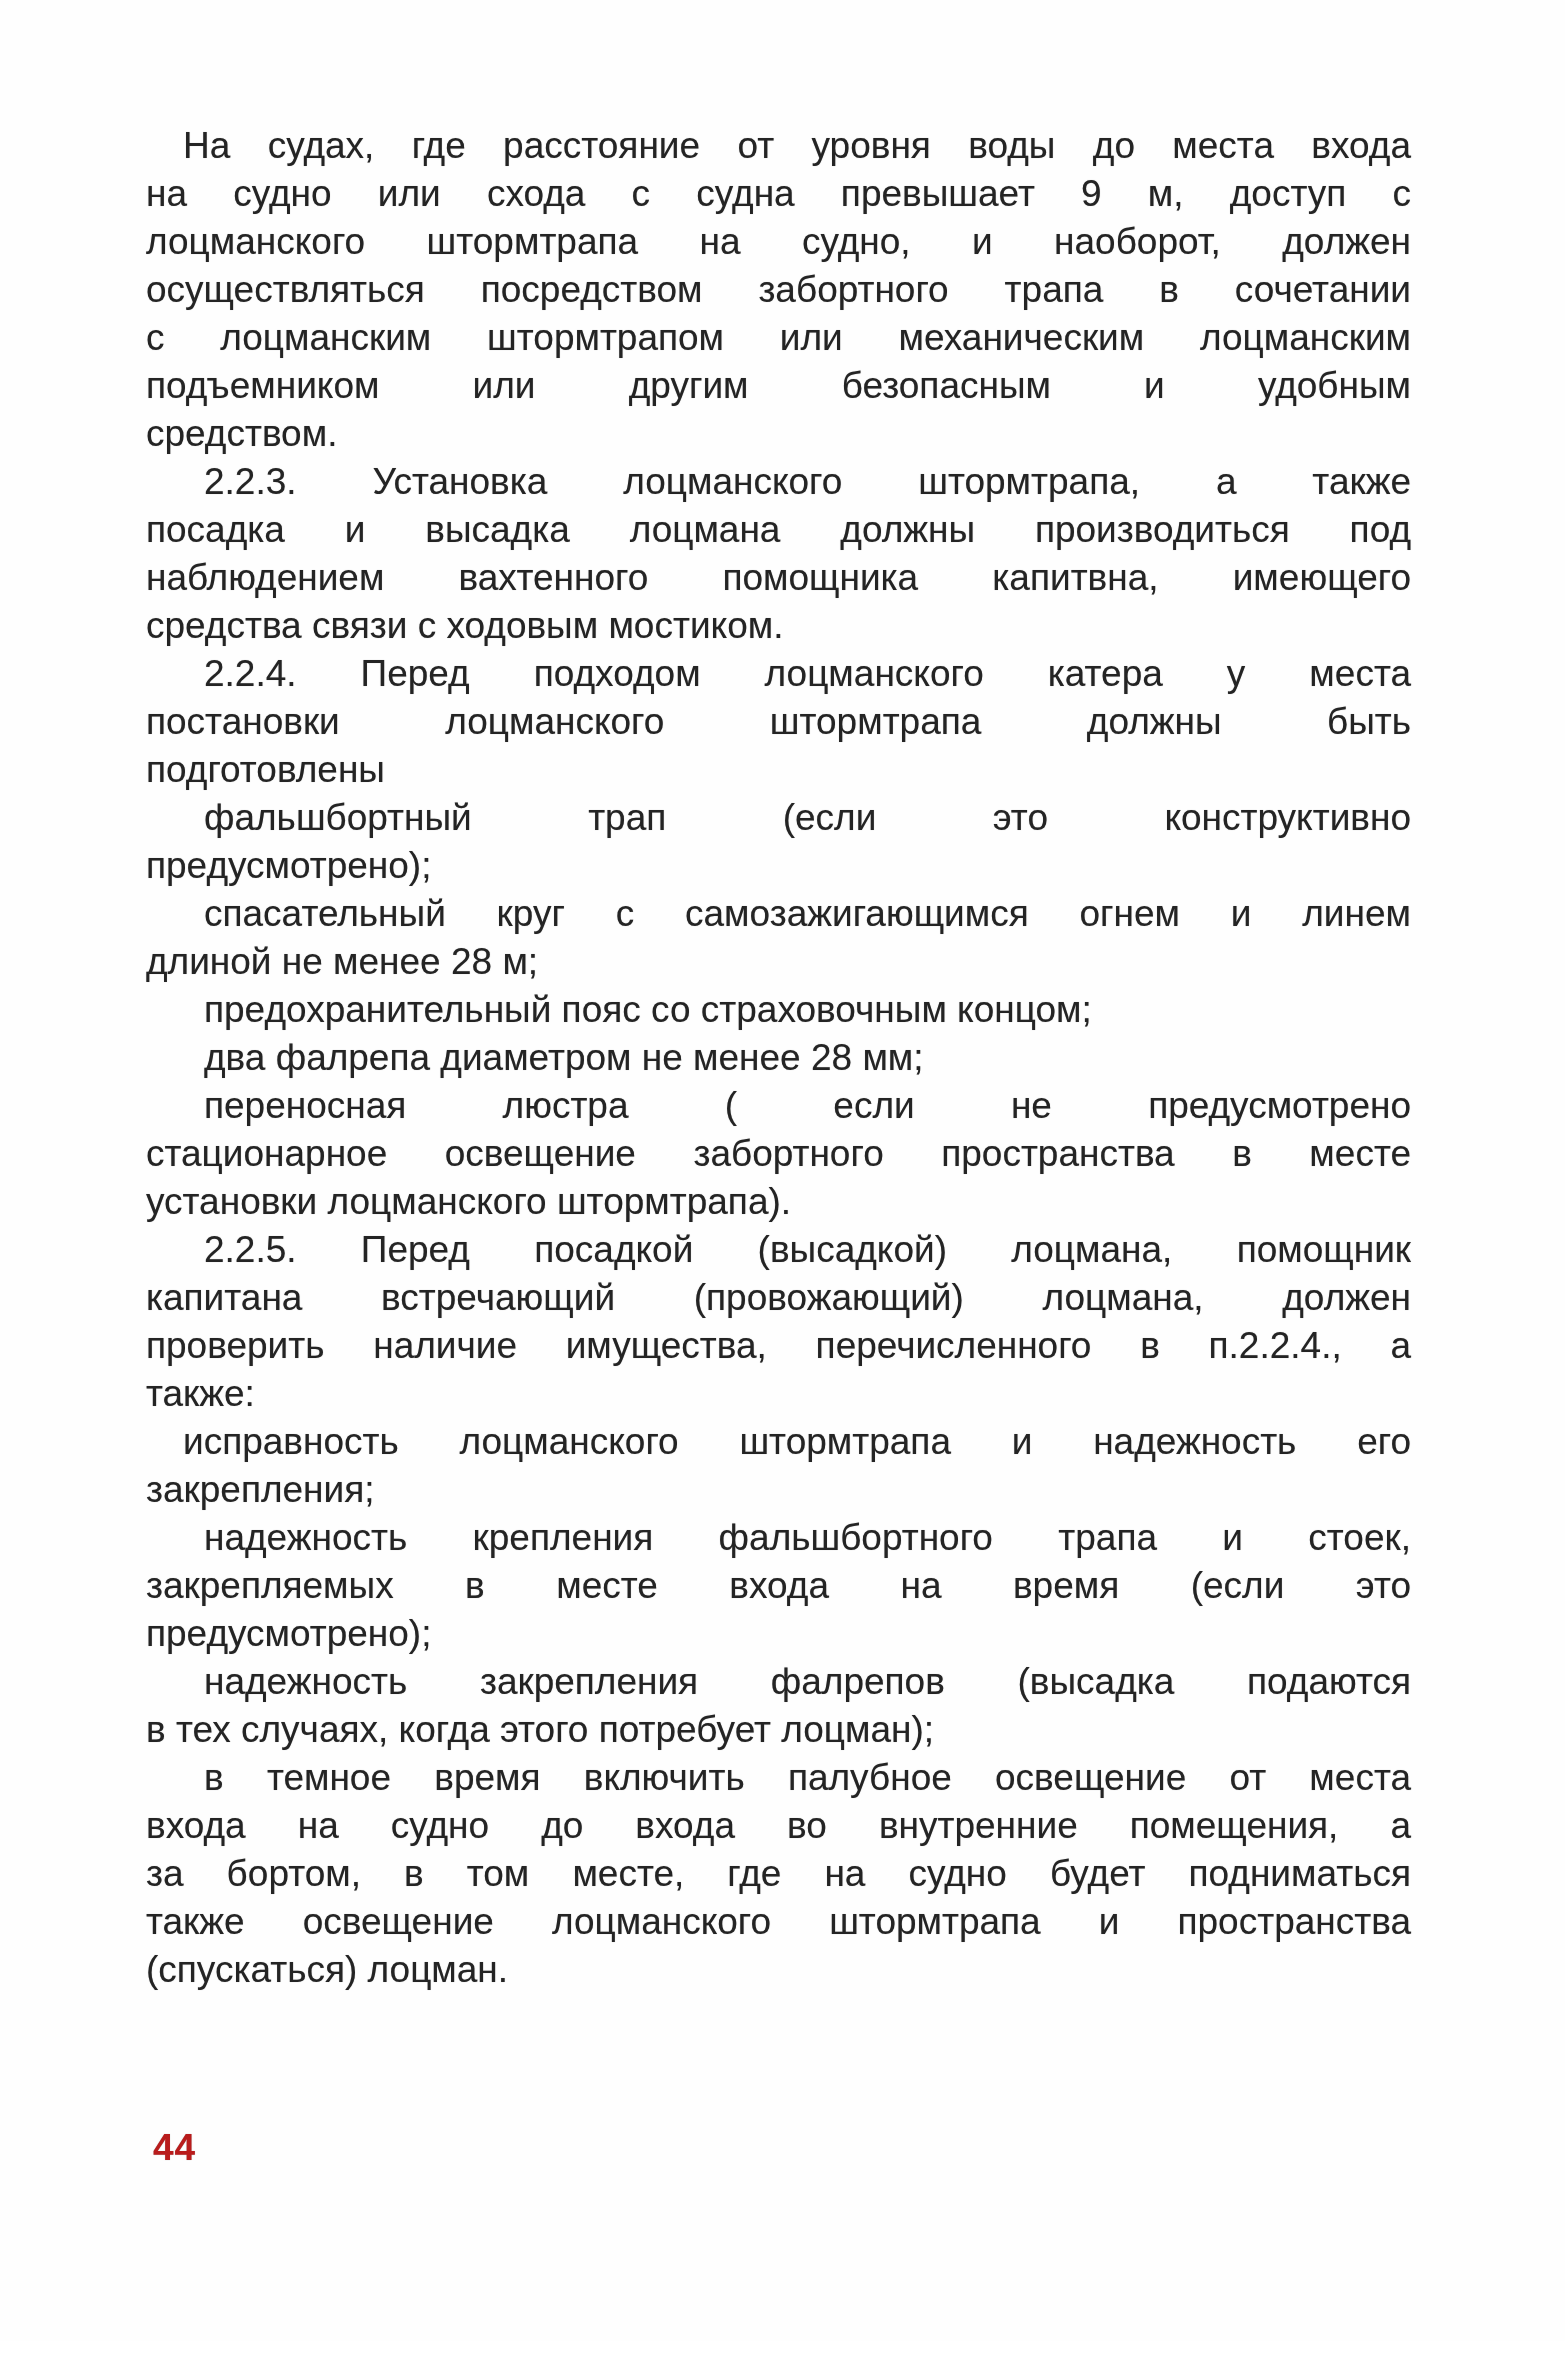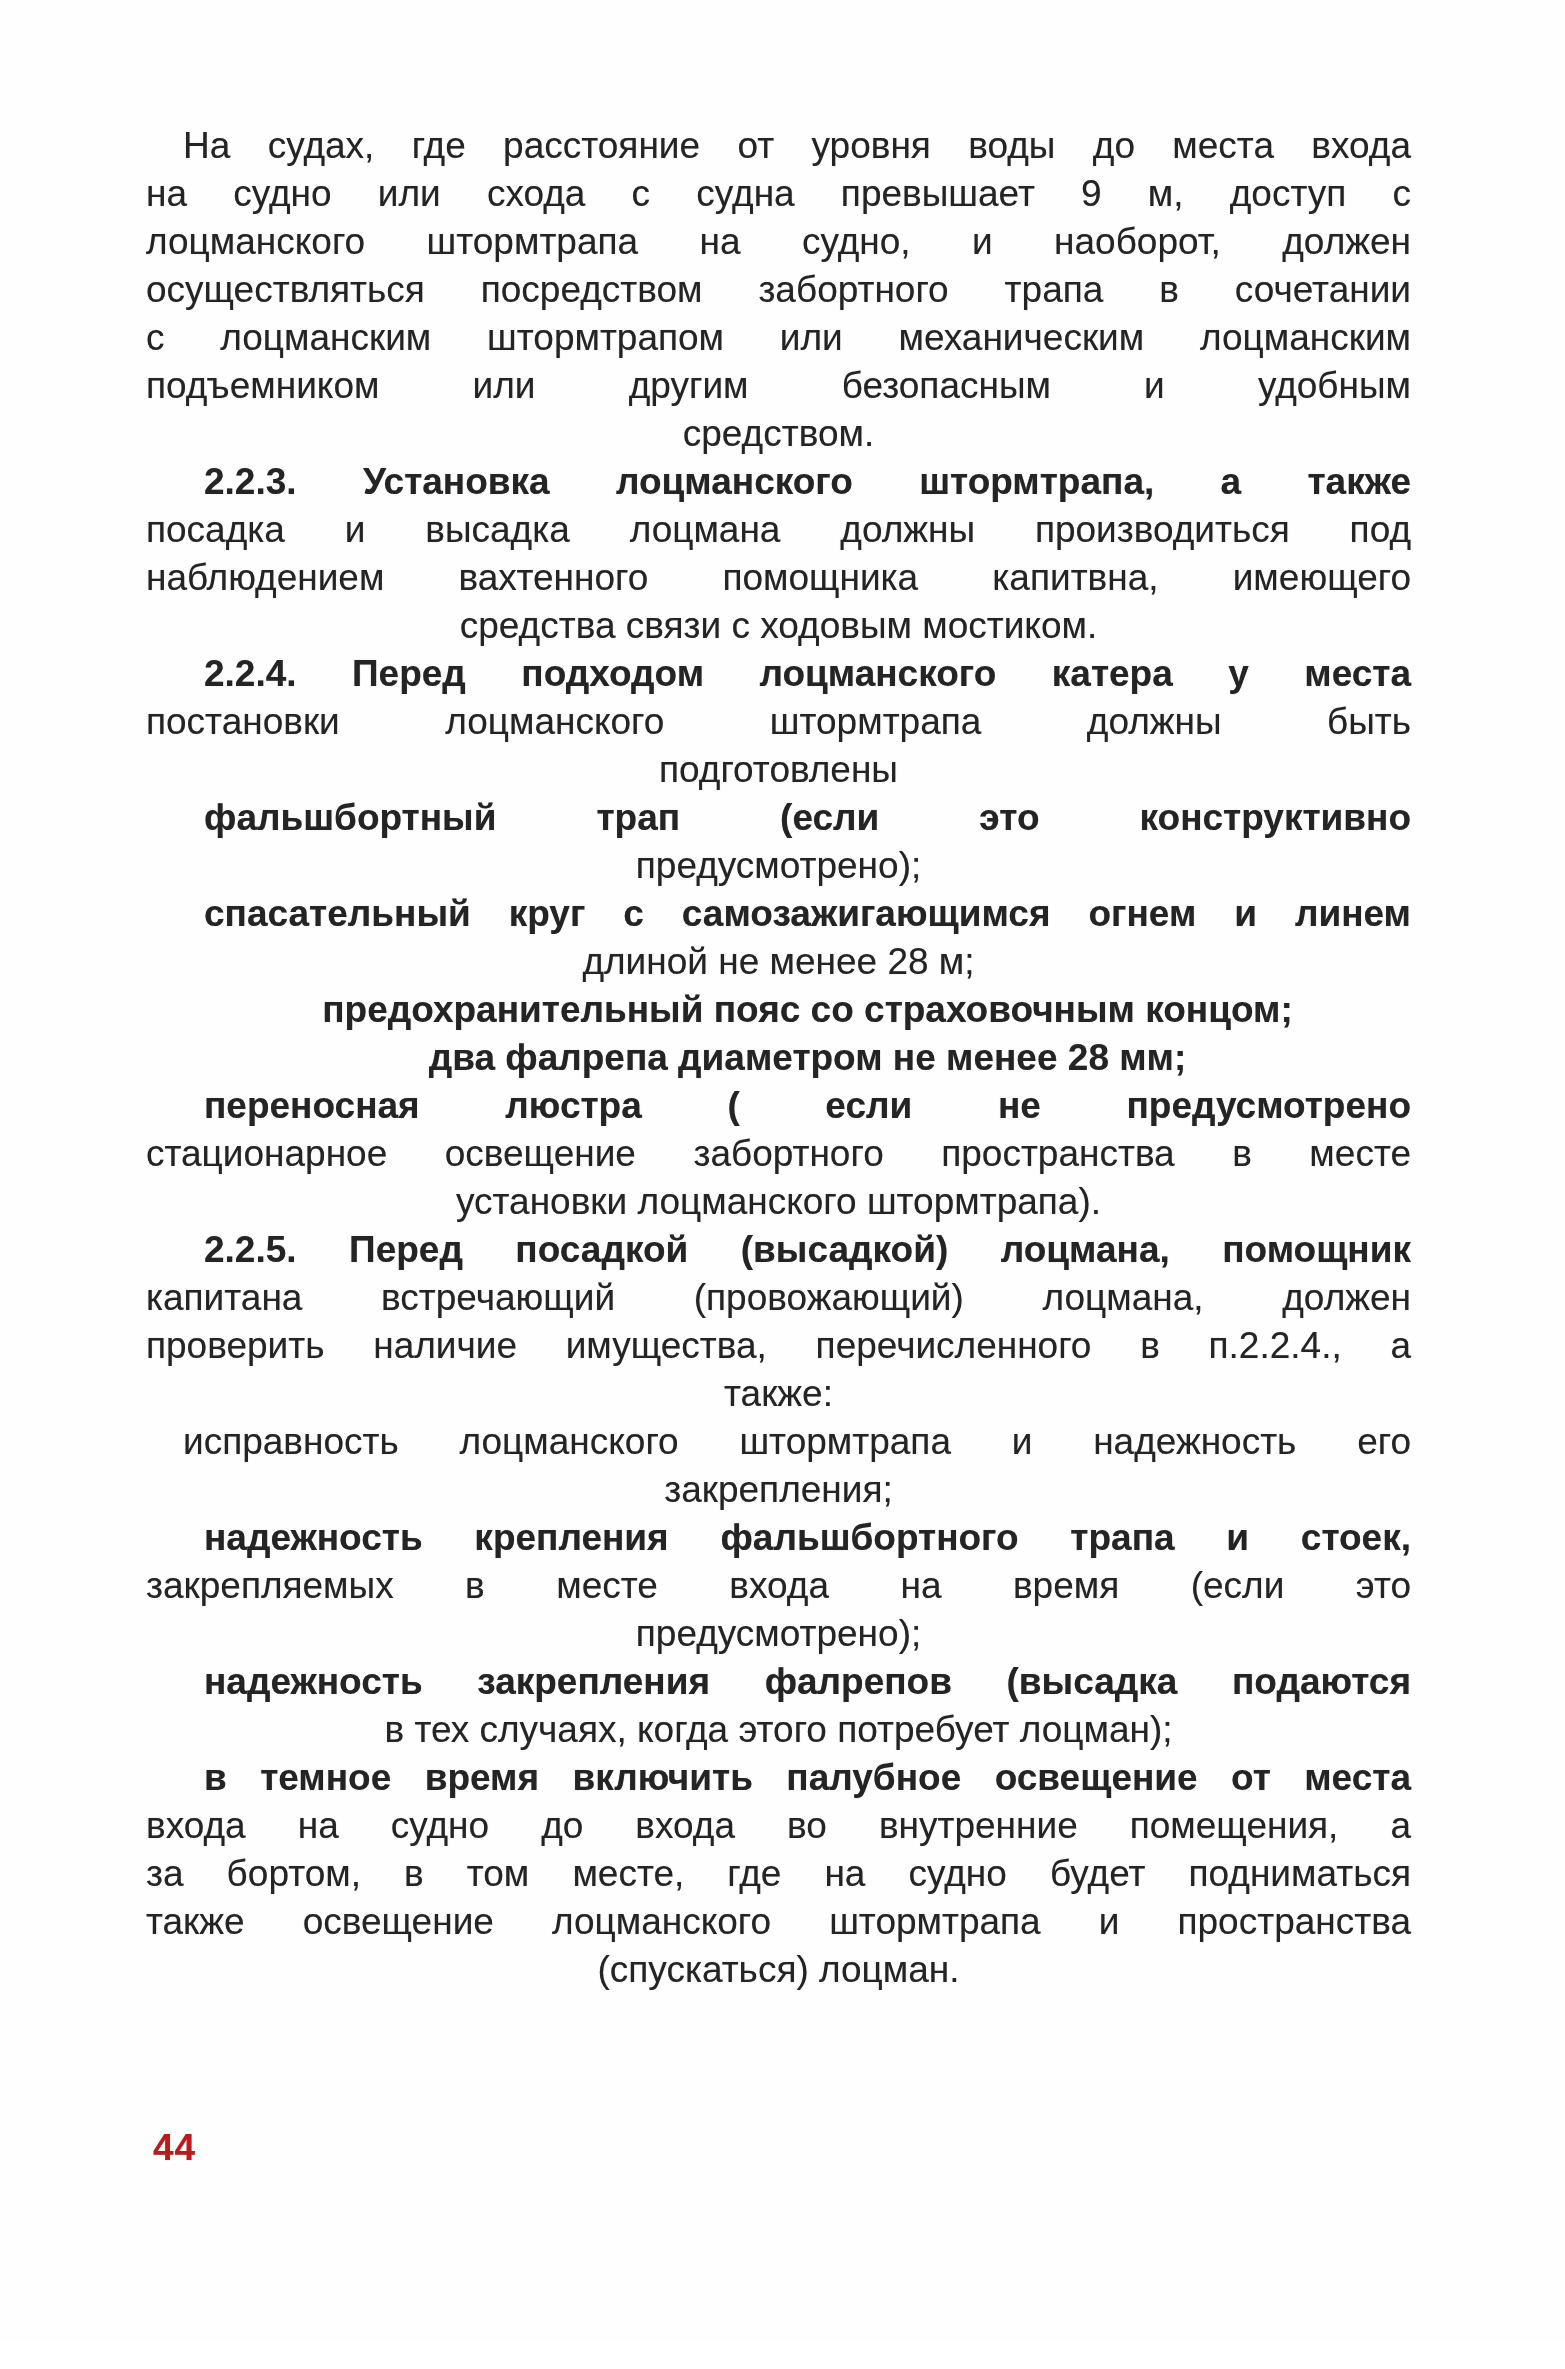--- a/index.html
+++ b/index.html
@@ -17,24 +17,24 @@
     left: 146px;
     top: 122px;
     width: 1265px;
     font-size: 37px;
     text-shadow: 0 0 0.9px rgba(20,20,20,0.35);
   }
   .ln { line-height: 48px; min-height: 48px; }
   
   .jl { text-align: justify; text-align-last: justify; }
   
-  .ll { text-align: center; }
+  .ll { text-align: left; }
   
   .i1 { text-indent: 37px; }
-  .i2 { text-indent: 58px; font-weight: bold; }
+  .i2 { text-indent: 58px; }
   .page-number {
     position: absolute;
     left: 153px;
     top: 2127px;
     font-size: 37px;
     font-weight: 700;
     letter-spacing: 0.9px;
     color: #b91c1c;
     text-shadow: 0 0 0.9px rgba(20,20,20,0.35);
   }

